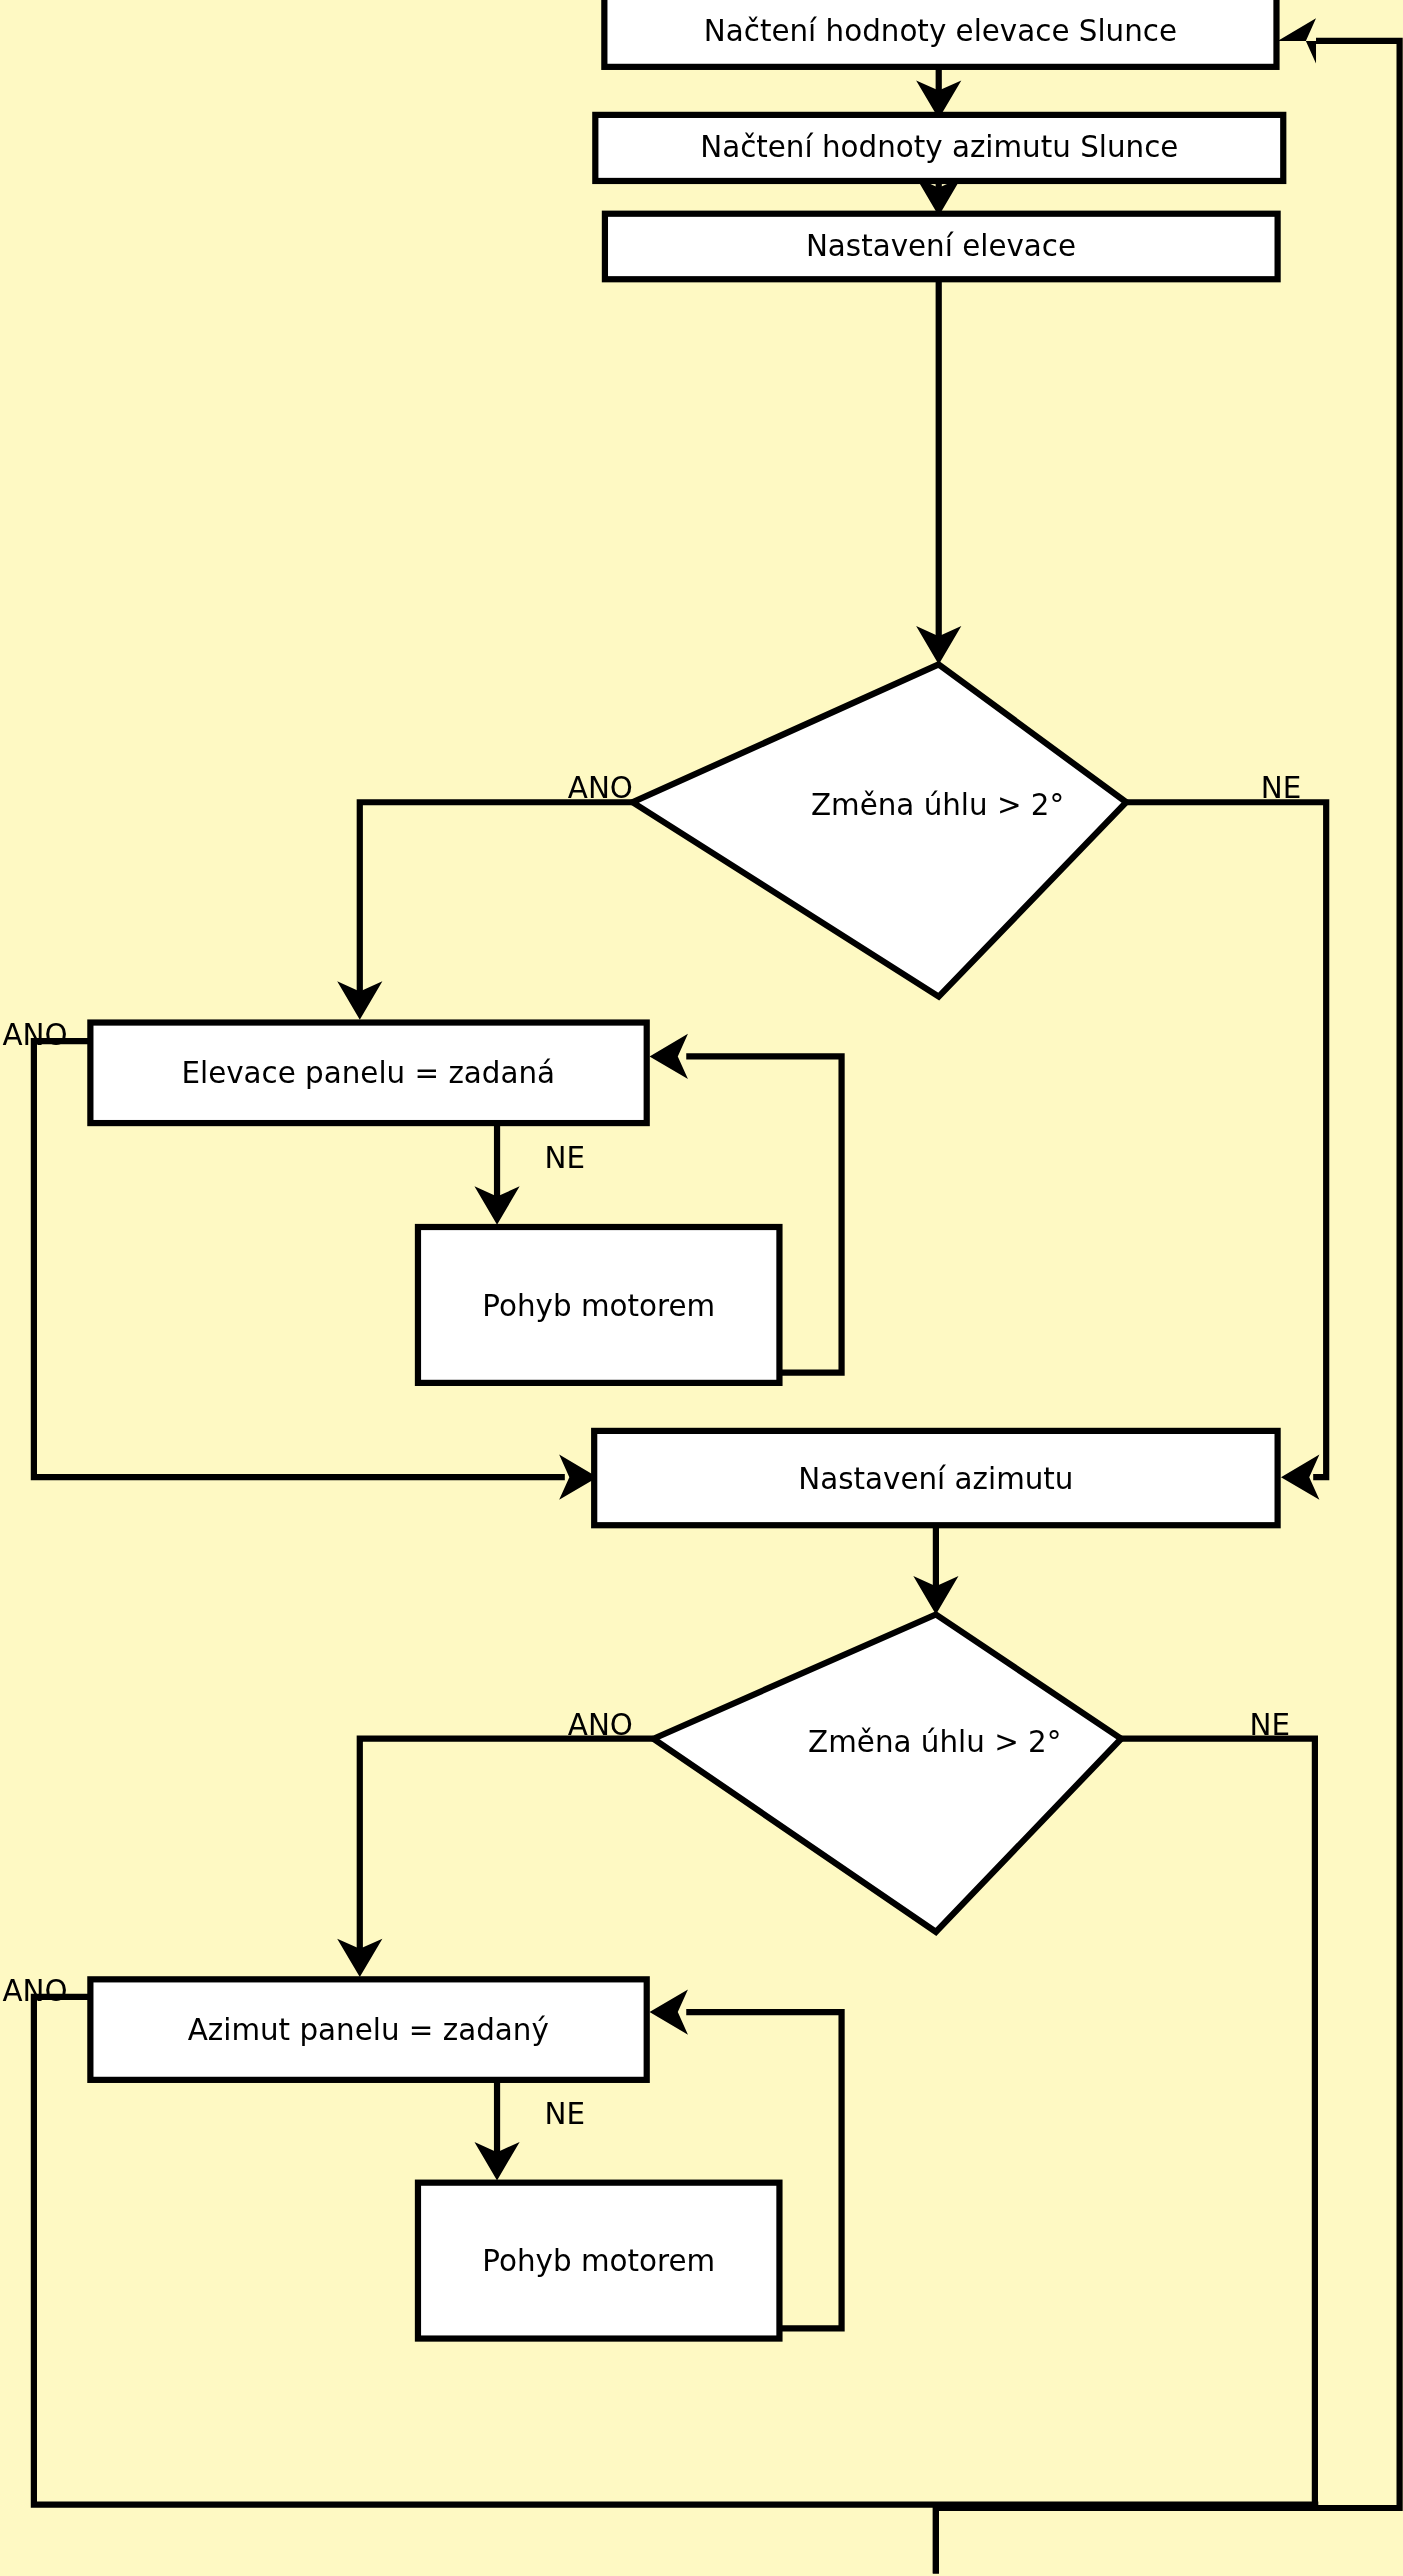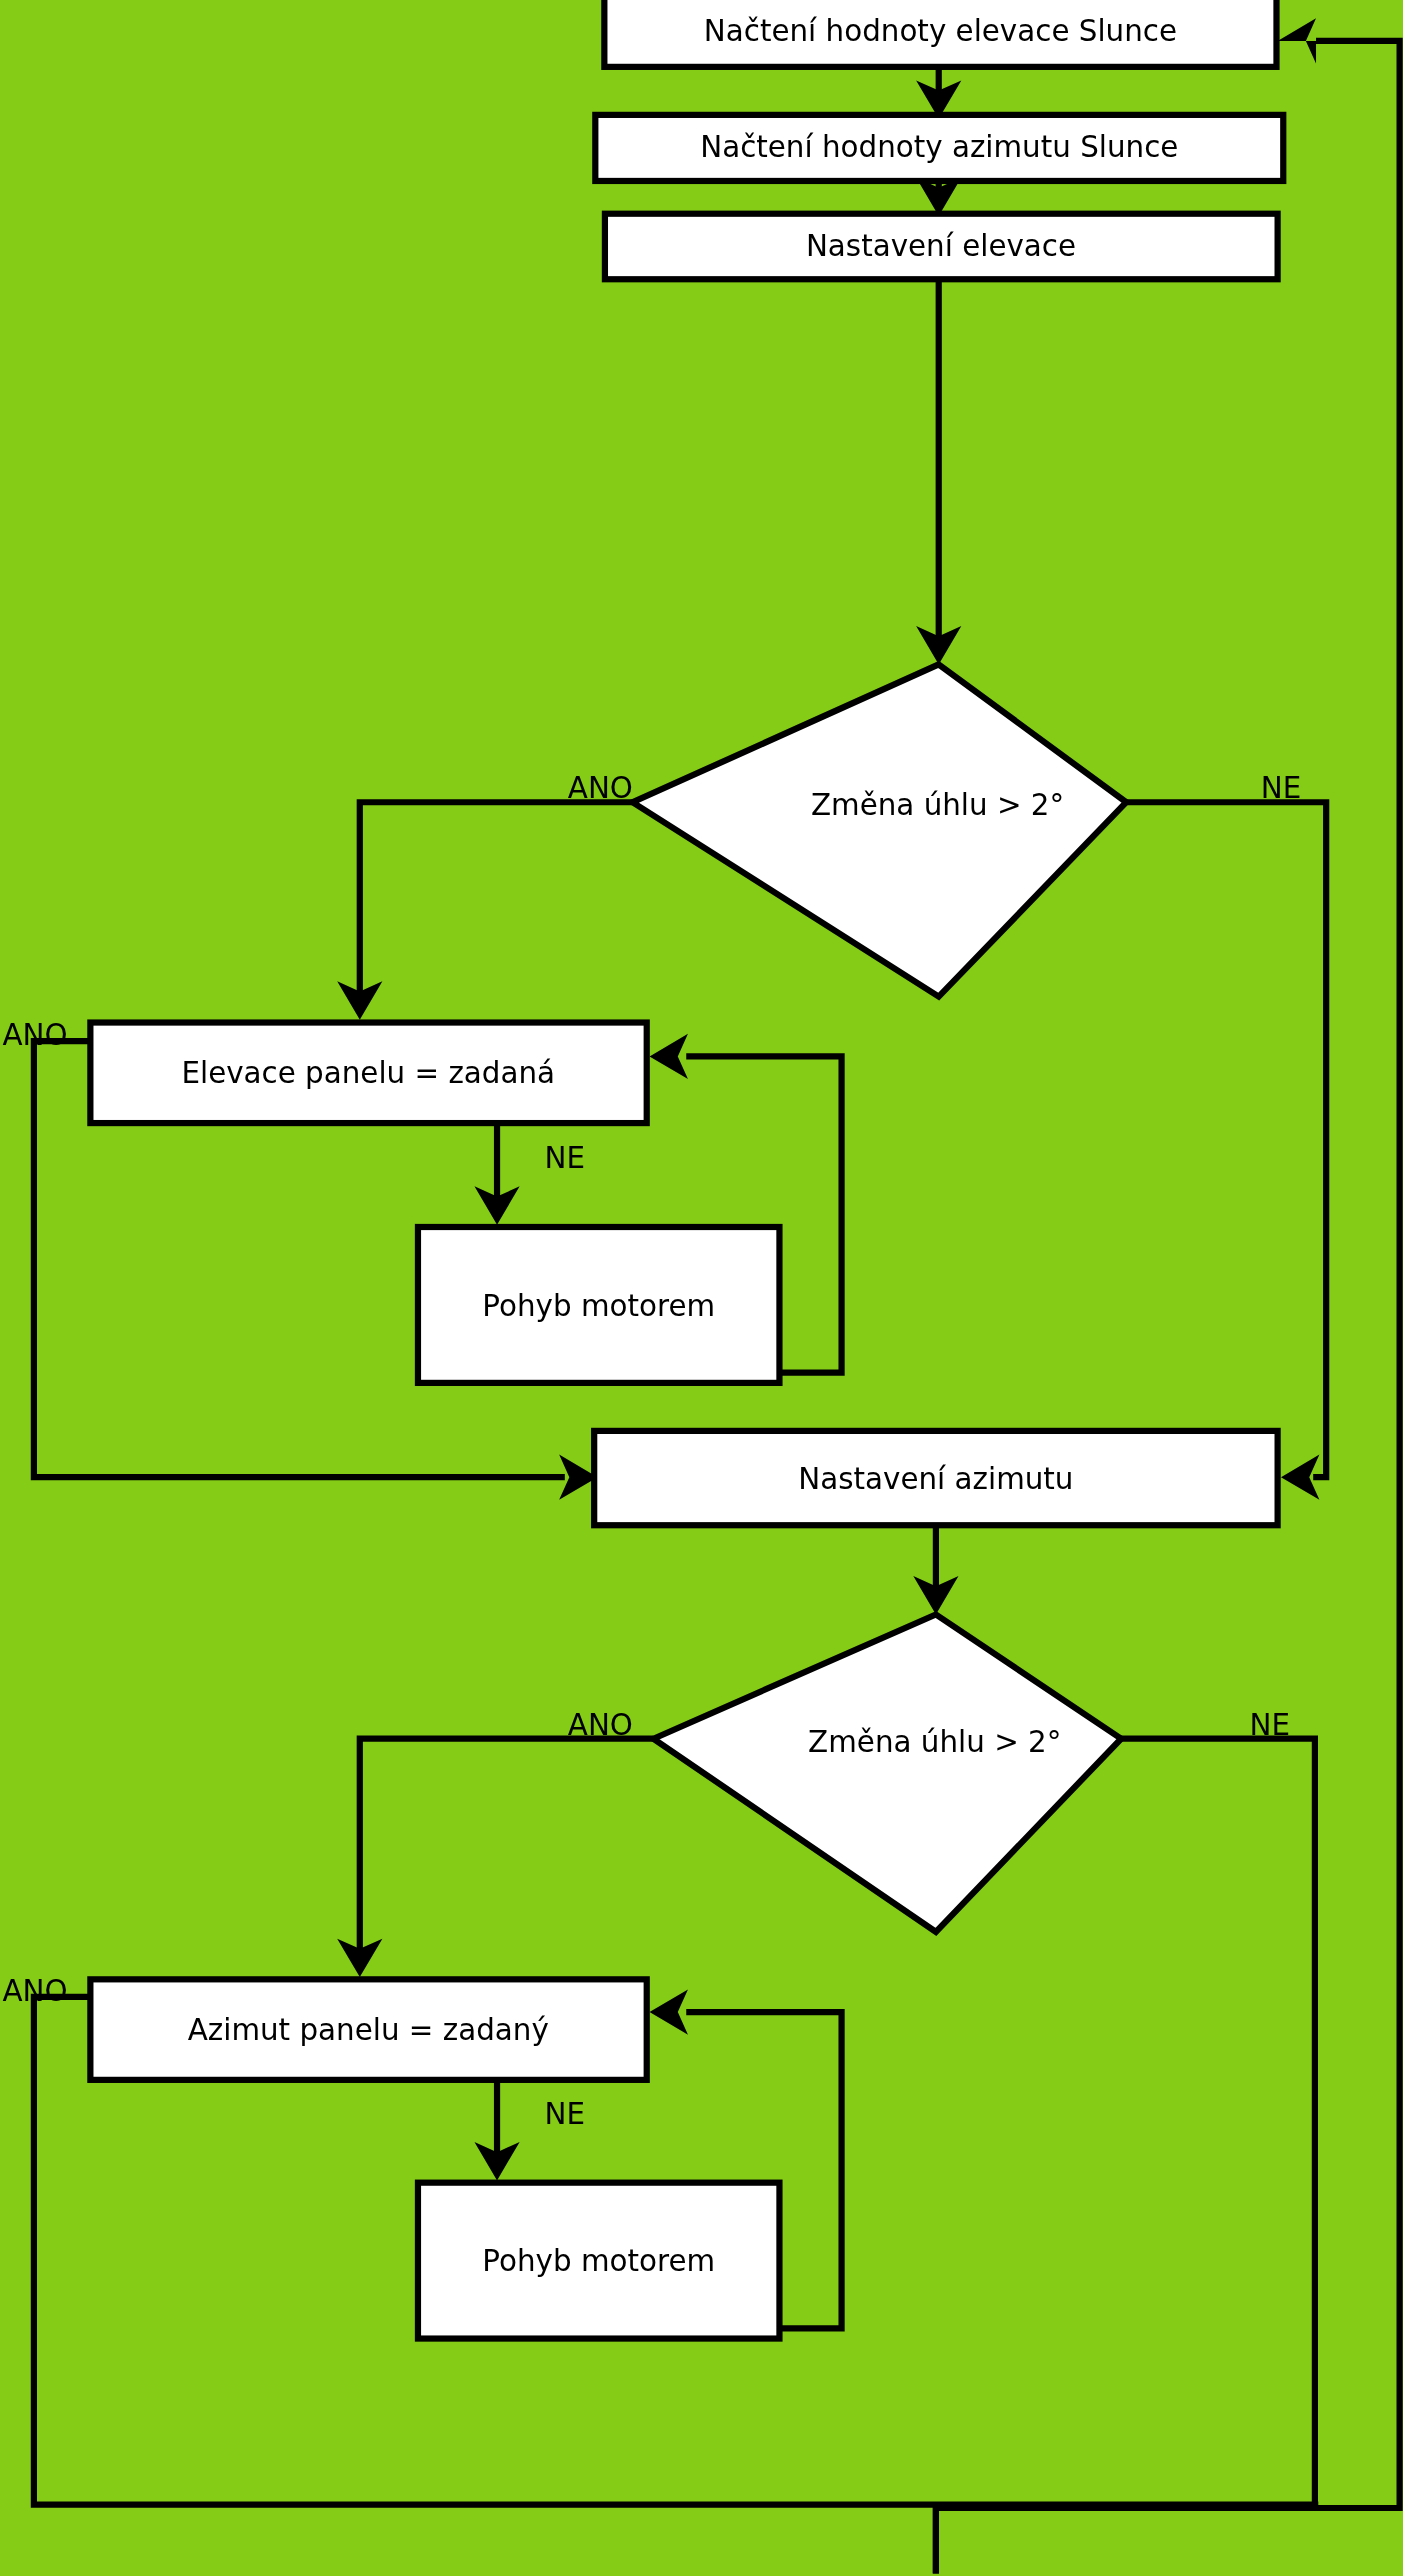--- a/index.html
+++ b/index.html
@@ -10,21 +10,21 @@
   body {
     width: 1403px;
     height: 2576px;
     font-family: "DejaVu Sans", "Liberation Sans", sans-serif;
     overflow: hidden;
   }
   #flowchart-root {
     position: relative;
     width: 1403px;
     height: 2576px;
-    background: #84cc16;
+    background: #fef9c3;
   }
   svg#flow {
     display: block;
     width: 1403px;
     height: 2576px;
   }
   .node-box {
     fill: #ffffff;
     stroke: #000000;
     stroke-width: 11;

